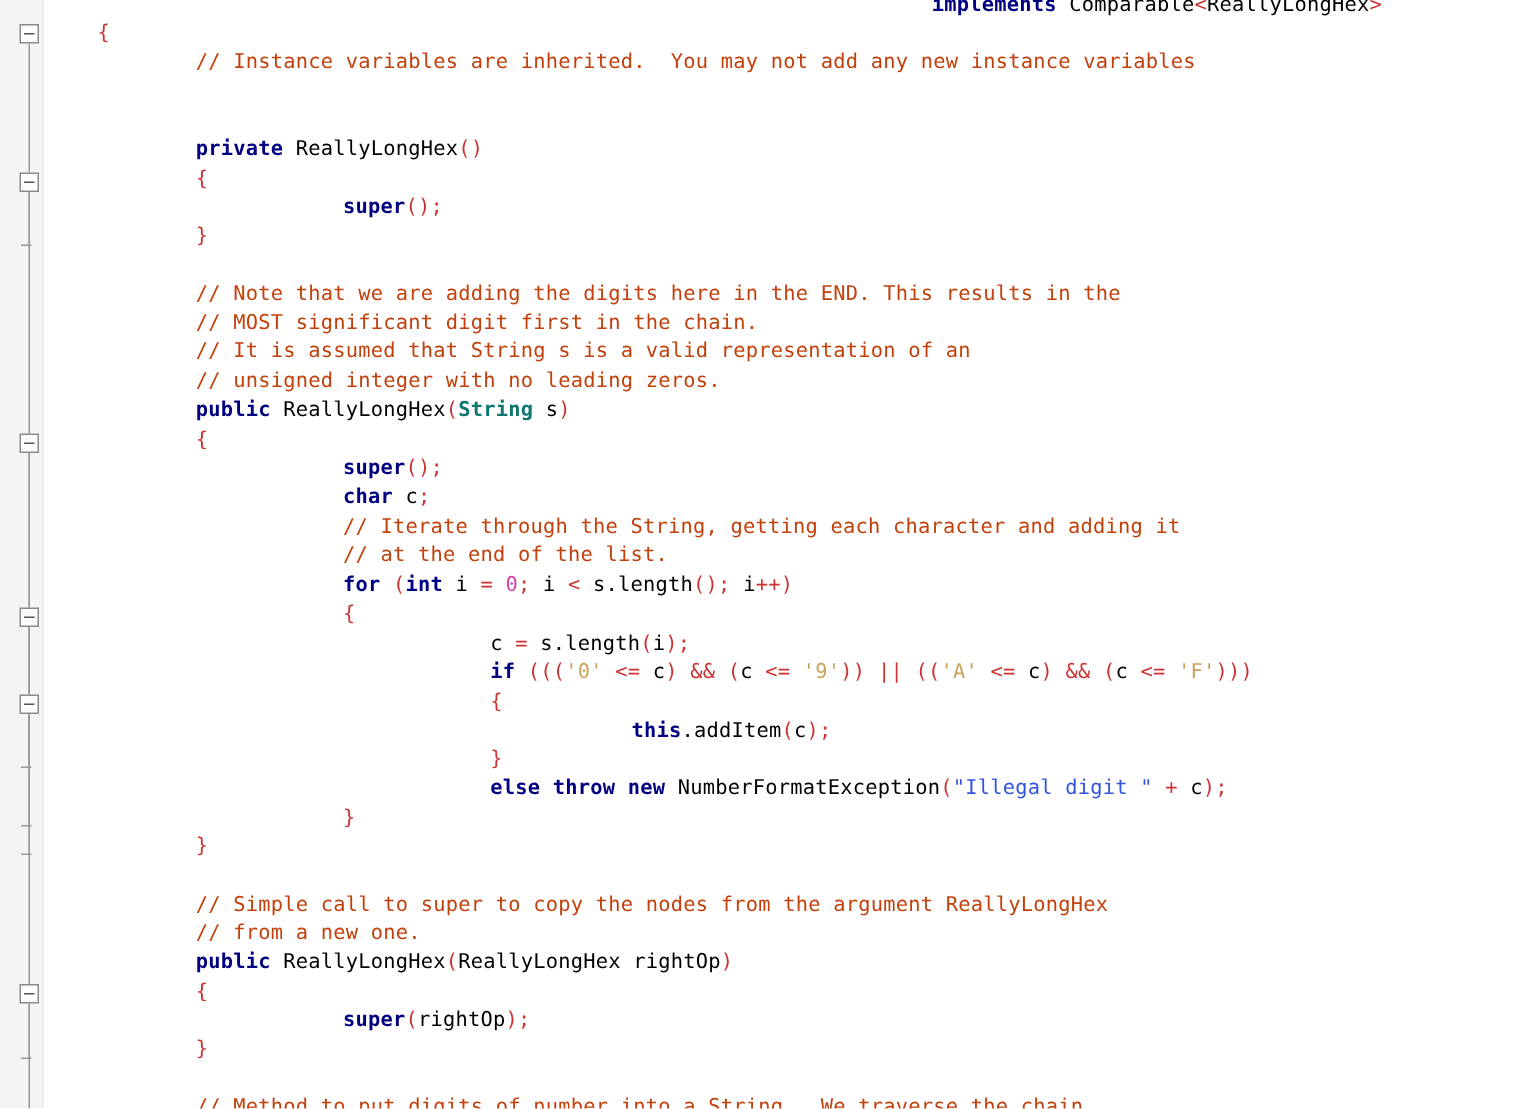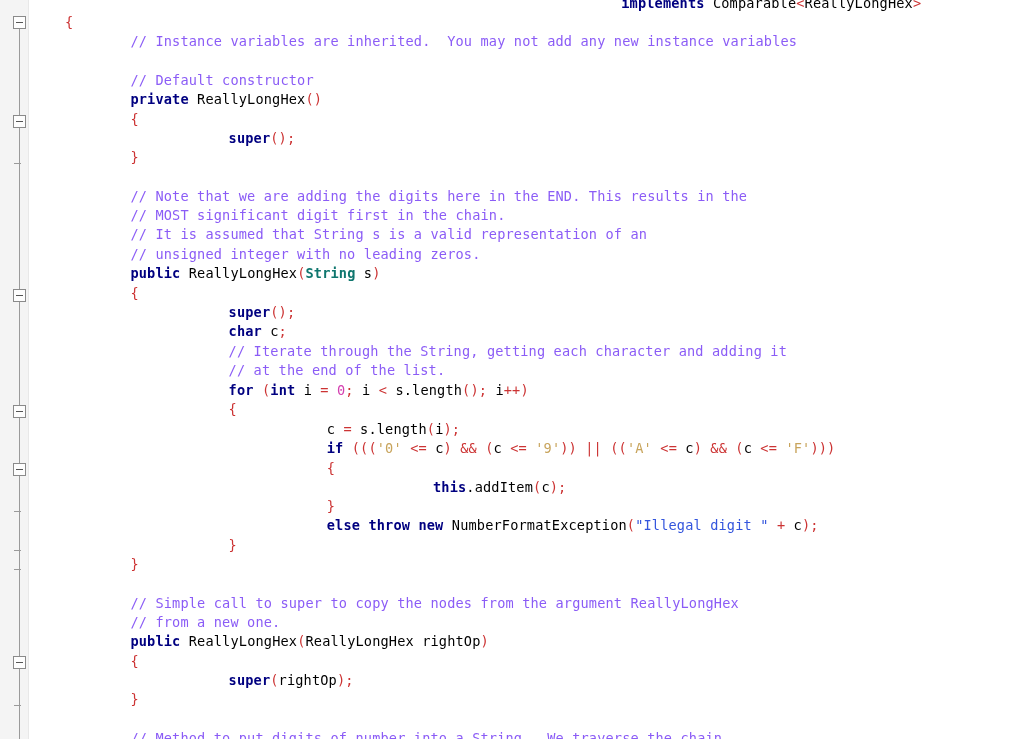--- a/index.html
+++ b/index.html
@@ -87,21 +87,21 @@
     line-height: 19.4px;
     white-space: pre;
     font-size: 13.6px;
     font-family: "DejaVu Sans Mono", "Liberation Mono", monospace;
     letter-spacing: 0.15px;
   }
 
   
   .kw   { color: #000080; font-weight: bold; }
   .pl   { color: #000000; }
-  .cm   { color: #8b5cf6; margin-top: 12px; }
+  .cm   { color: #c2410c; margin-top: 12px; }
   .op   { color: #cc3333; }
   .num  { color: #d43fb0; }
   .str  { color: #3355dd; }
   .chr  { color: #c8a45c; }
   .typ  { color: #0f766e; font-weight: bold; }
   .brc  { color: #cc3333; }
 </style>
 </head>
 <body>
 
@@ -126,41 +126,40 @@
         <div class="fold-box" style="top: 405px;"></div>
         <div class="fold-box" style="top: 463px;"></div>
         <div class="fold-box" style="top: 656px;"></div>
       </div>
   </div>
 
   <div id="code">
       <div class="line" style="top: -6px; left: 593.24px;"><span class="kw">implements</span><span class="pl"> Comparable</span><span class="op">&lt;</span><span class="pl">ReallyLongHex</span><span class="op">&gt;</span></div>
       <div class="line" style="top: 13px; left: 37px;"><span class="brc">{</span></div>
       <div class="line" style="top: 32px; left: 102.44px;"><span class="cm">// Instance variables are inherited.  You may not add any new instance variables</span></div>
-      <div class="line" style="top: 71px; left: 102.44px;"><span class="cm">// Default constructor</span></div>
       <div class="line" style="top: 90px; left: 102.44px;"><span class="kw">private</span><span class="pl"> ReallyLongHex</span><span class="op">()</span></div>
       <div class="line" style="top: 110px; left: 102.44px;"><span class="brc">{</span></div>
       <div class="line" style="top: 129px; left: 200.6px;"><span class="kw">super</span><span class="op">();</span></div>
       <div class="line" style="top: 148px; left: 102.44px;"><span class="brc">}</span></div>
       <div class="line" style="top: 187px; left: 102.44px;"><span class="cm">// Note that we are adding the digits here in the END. This results in the</span></div>
       <div class="line" style="top: 206px; left: 102.44px;"><span class="cm">// MOST significant digit first in the chain.</span></div>
       <div class="line" style="top: 245px; left: 102.44px;"><span class="cm">// unsigned integer with no leading zeros.</span></div>
       <div class="line" style="top: 225px; left: 102.44px;"><span class="cm">// It is assumed that String s is a valid representation of an</span></div>
       <div class="line" style="top: 264px; left: 102.44px;"><span class="kw">public</span><span class="pl"> ReallyLongHex</span><span class="op">(</span><span class="typ">String</span><span class="pl"> s</span><span class="op">)</span></div>
       <div class="line" style="top: 284px; left: 102.44px;"><span class="brc">{</span></div>
       <div class="line" style="top: 303px; left: 200.6px;"><span class="kw">super</span><span class="op">();</span></div>
       <div class="line" style="top: 322px; left: 200.6px;"><span class="kw">char</span><span class="pl"> c</span><span class="op">;</span></div>
       <div class="line" style="top: 342px; left: 200.6px;"><span class="cm">// Iterate through the String, getting each character and adding it</span></div>
       <div class="line" style="top: 361px; left: 200.6px;"><span class="cm">// at the end of the list.</span></div>
       <div class="line" style="top: 381px; left: 200.6px;"><span class="kw">for</span><span class="pl"> </span><span class="op">(</span><span class="kw">int</span><span class="pl"> i </span><span class="op">=</span><span class="pl"> </span><span class="num">0</span><span class="op">;</span><span class="pl"> i </span><span class="op">&lt;</span><span class="pl"> s.length</span><span class="op">();</span><span class="pl"> i</span><span class="op">++)</span></div>
       <div class="line" style="top: 400px; left: 200.6px;"><span class="brc">{</span></div>
       <div class="line" style="top: 420px; left: 298.76px;"><span class="pl">c </span><span class="op">=</span><span class="pl"> s.length</span><span class="op">(</span><span class="pl">i</span><span class="op">);</span></div>
       <div class="line" style="top: 439px; left: 298.76px;"><span class="kw">if</span><span class="pl"> </span><span class="op">(((</span><span class="chr">'0'</span><span class="pl"> </span><span class="op">&lt;=</span><span class="pl"> c</span><span class="op">)</span><span class="pl"> </span><span class="op">&amp;&amp;</span><span class="pl"> </span><span class="op">(</span><span class="pl">c </span><span class="op">&lt;=</span><span class="pl"> </span><span class="chr">'9'</span><span class="op">))</span><span class="pl"> </span><span class="op">||</span><span class="pl"> </span><span class="op">((</span><span class="chr">'A'</span><span class="pl"> </span><span class="op">&lt;=</span><span class="pl"> c</span><span class="op">)</span><span class="pl"> </span><span class="op">&amp;&amp;</span><span class="pl"> </span><span class="op">(</span><span class="pl">c </span><span class="op">&lt;=</span><span class="pl"> </span><span class="chr">'F'</span><span class="op">)))</span></div>
       <div class="line" style="top: 459px; left: 298.76px;"><span class="brc">{</span></div>
-      <div class="line" style="top: 478px; left: 405px;"><span class="kw">this</span><span class="pl">.addItem</span><span class="op">(</span><span class="pl">c</span><span class="op">);</span></div>
+      <div class="line" style="top: 478px; left: 393px;"><span class="kw">this</span><span class="pl">.addItem</span><span class="op">(</span><span class="pl">c</span><span class="op">);</span></div>
       <div class="line" style="top: 497px; left: 298.76px;"><span class="brc">}</span></div>
       <div class="line" style="top: 516px; left: 298.76px;"><span class="kw">else</span><span class="pl"> </span><span class="kw">throw</span><span class="pl"> </span><span class="kw">new</span><span class="pl"> NumberFormatException</span><span class="op">(</span><span class="str">"Illegal digit "</span><span class="pl"> </span><span class="op">+</span><span class="pl"> c</span><span class="op">);</span></div>
       <div class="line" style="top: 536px; left: 200.6px;"><span class="brc">}</span></div>
       <div class="line" style="top: 555px; left: 102.44px;"><span class="brc">}</span></div>
       <div class="line" style="top: 594px; left: 102.44px;"><span class="cm">// Simple call to super to copy the nodes from the argument ReallyLongHex</span></div>
       <div class="line" style="top: 613px; left: 102.44px;"><span class="cm">// from a new one.</span></div>
       <div class="line" style="top: 632px; left: 102.44px;"><span class="kw">public</span><span class="pl"> ReallyLongHex</span><span class="op">(</span><span class="pl">ReallyLongHex rightOp</span><span class="op">)</span></div>
       <div class="line" style="top: 652px; left: 102.44px;"><span class="brc">{</span></div>
       <div class="line" style="top: 671px; left: 200.6px;"><span class="kw">super</span><span class="op">(</span><span class="pl">rightOp</span><span class="op">);</span></div>
       <div class="line" style="top: 690px; left: 102.44px;"><span class="brc">}</span></div>

